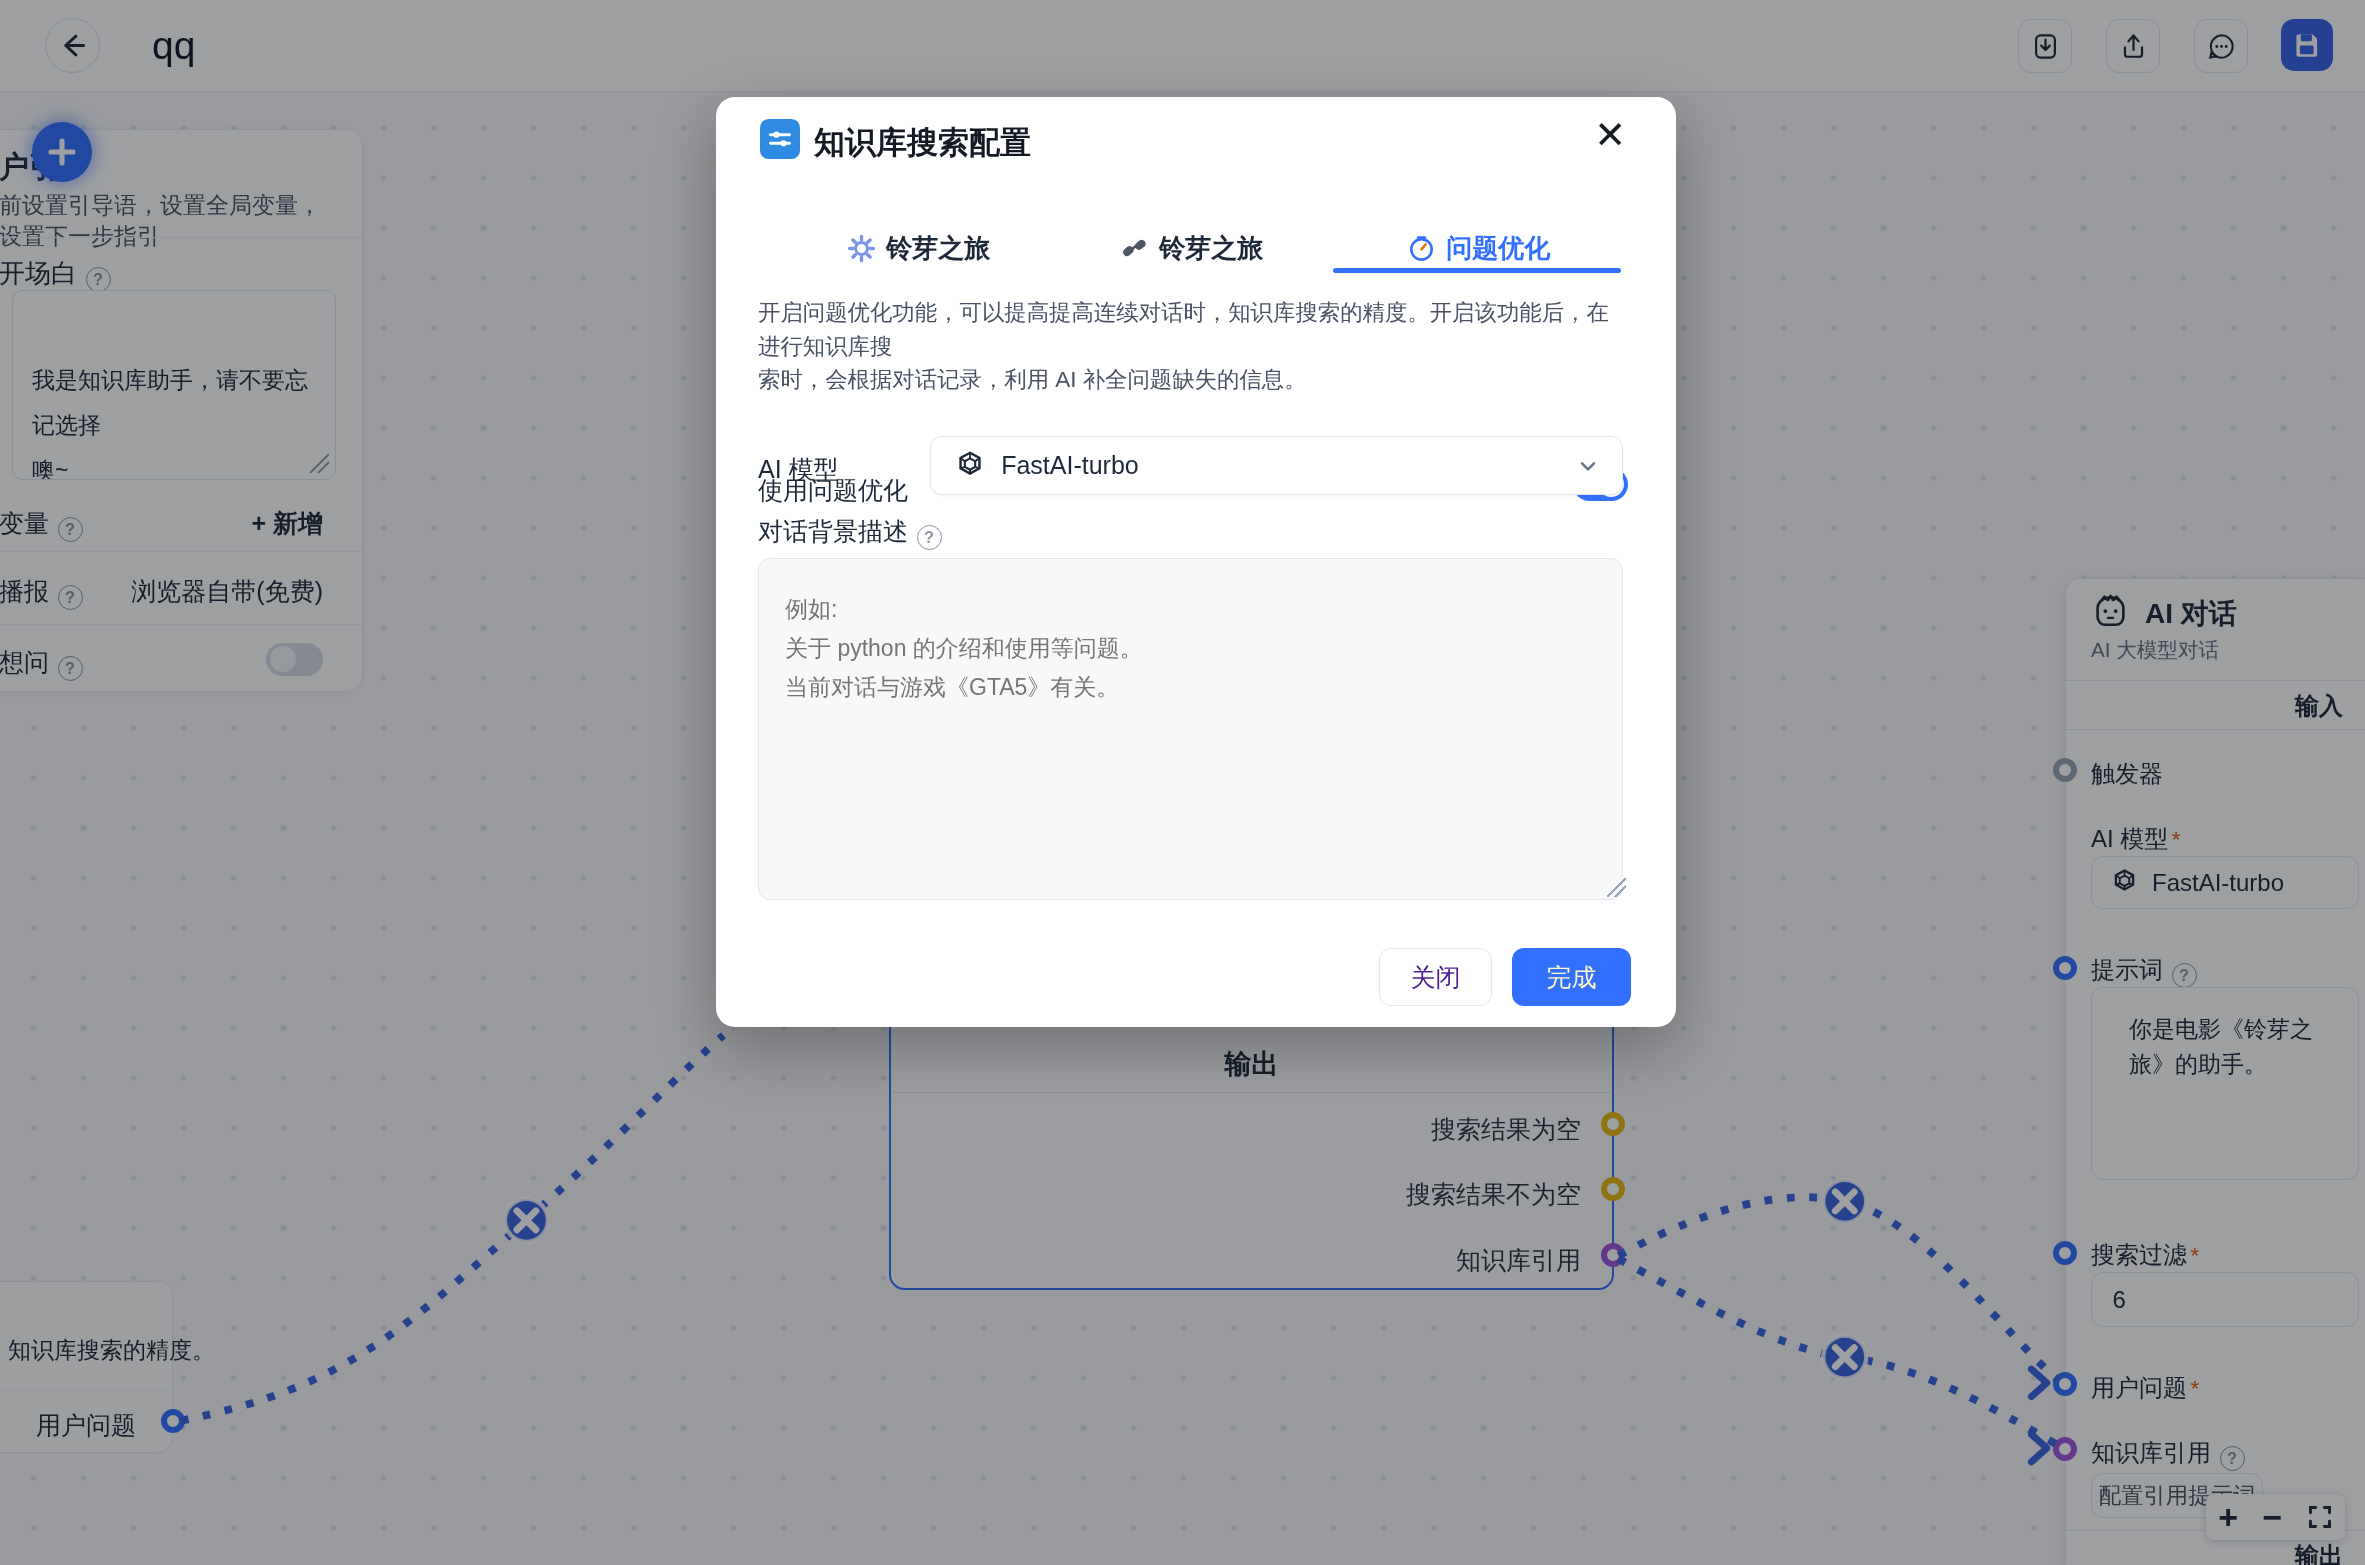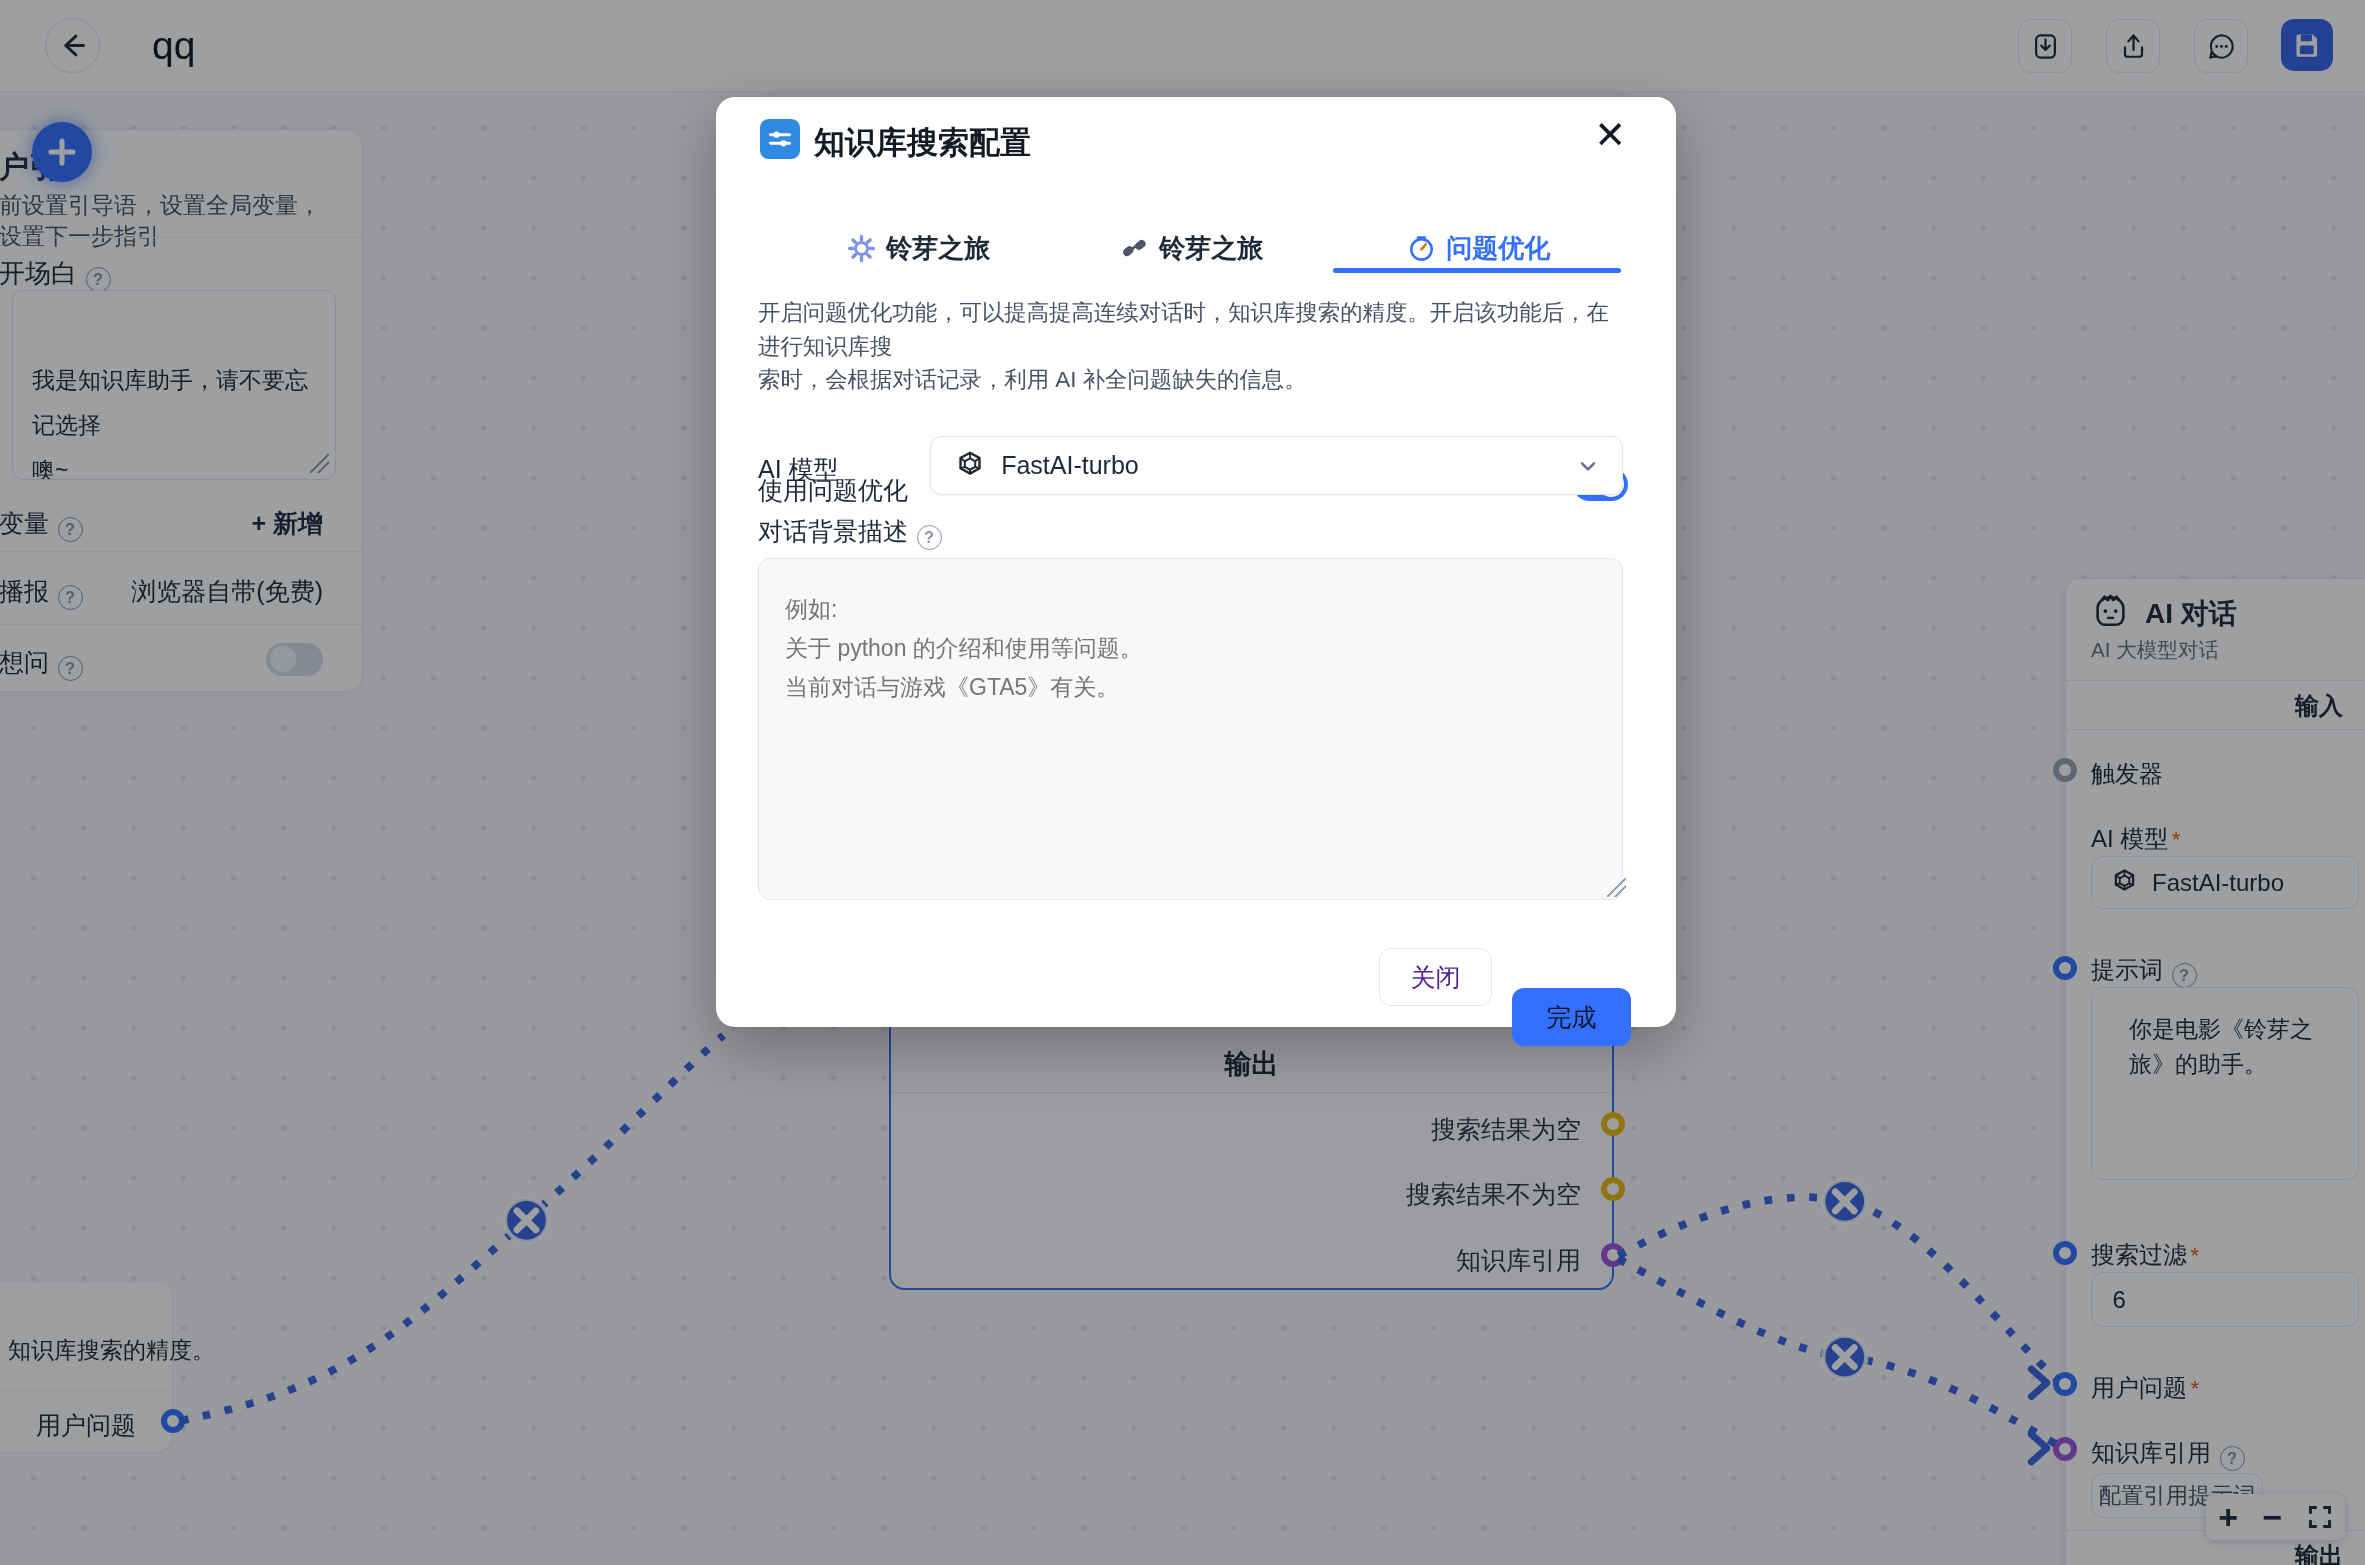--- a/index.html
+++ b/index.html
@@ -54,21 +54,21 @@
   .m-close{position:absolute;right:50px;top:19px;font-size:38px;font-weight:300;color:#141a24;line-height:1;cursor:pointer;}
   .tab{position:absolute;top:134px;display:flex;align-items:center;gap:10.3px;font-size:26px;font-weight:600;color:#1d2939;}
   .tab.active{color:#3370ff;}
   .tab-underline{position:absolute;left:617px;top:171px;width:288px;height:5.2px;border-radius:2.6px;background:#3370ff;}
   .m-desc{position:absolute;left:42px;top:199px;width:868px;font-size:22.4px;line-height:1.5;color:#485264;white-space:pre-line;}
   .m-row-label{position:absolute;left:42px;font-size:25px;color:#1d2939;}
   .m-select{position:absolute;left:214px;top:339px;width:693px;height:59px;border:1.7px solid #e2e8f0;border-radius:12px;box-sizing:border-box;background:#fff;box-shadow:0 0.9px 2.6px rgba(16,24,40,.06);display:flex;align-items:center;padding:0 22.4px;gap:13.8px;font-size:25px;color:#1d2939;}
   .m-textarea{position:absolute;left:42px;top:461px;width:865px;height:342px;box-sizing:border-box;background:#f6f8fa;border:1.7px solid #e2e8f0;border-radius:12px;padding:31px 26px;font-size:23px;line-height:1.7;color:#8d97a8;font-family:"Liberation Sans",sans-serif;resize:none;outline:none;}
   .m-btn{position:absolute;top:851px;height:58px;border-radius:12px;font-size:25px;display:flex;align-items:center;justify-content:center;box-sizing:border-box;cursor:pointer;}
   .m-btn.ghost{left:663px;width:113px;background:#fff;border:1.7px solid #e2e8f0;color:#4c1d95;}
-  .m-btn.primary{left:796px;width:119px;background:#3370ff;border:none;color:#0f172a;margin-top:40px;}
+  .m-btn.primary{left:796px;width:119px;background:#3370ff;border:none;color:#fef9c3;}
   svg{display:block;}
   #edges{position:absolute;left:0;top:0;z-index:4;pointer-events:none;}
 </style>
 </head>
 <body>
 
 <div id="canvas"></div>
 
 <div id="topbar">
   <div class="back-btn">

